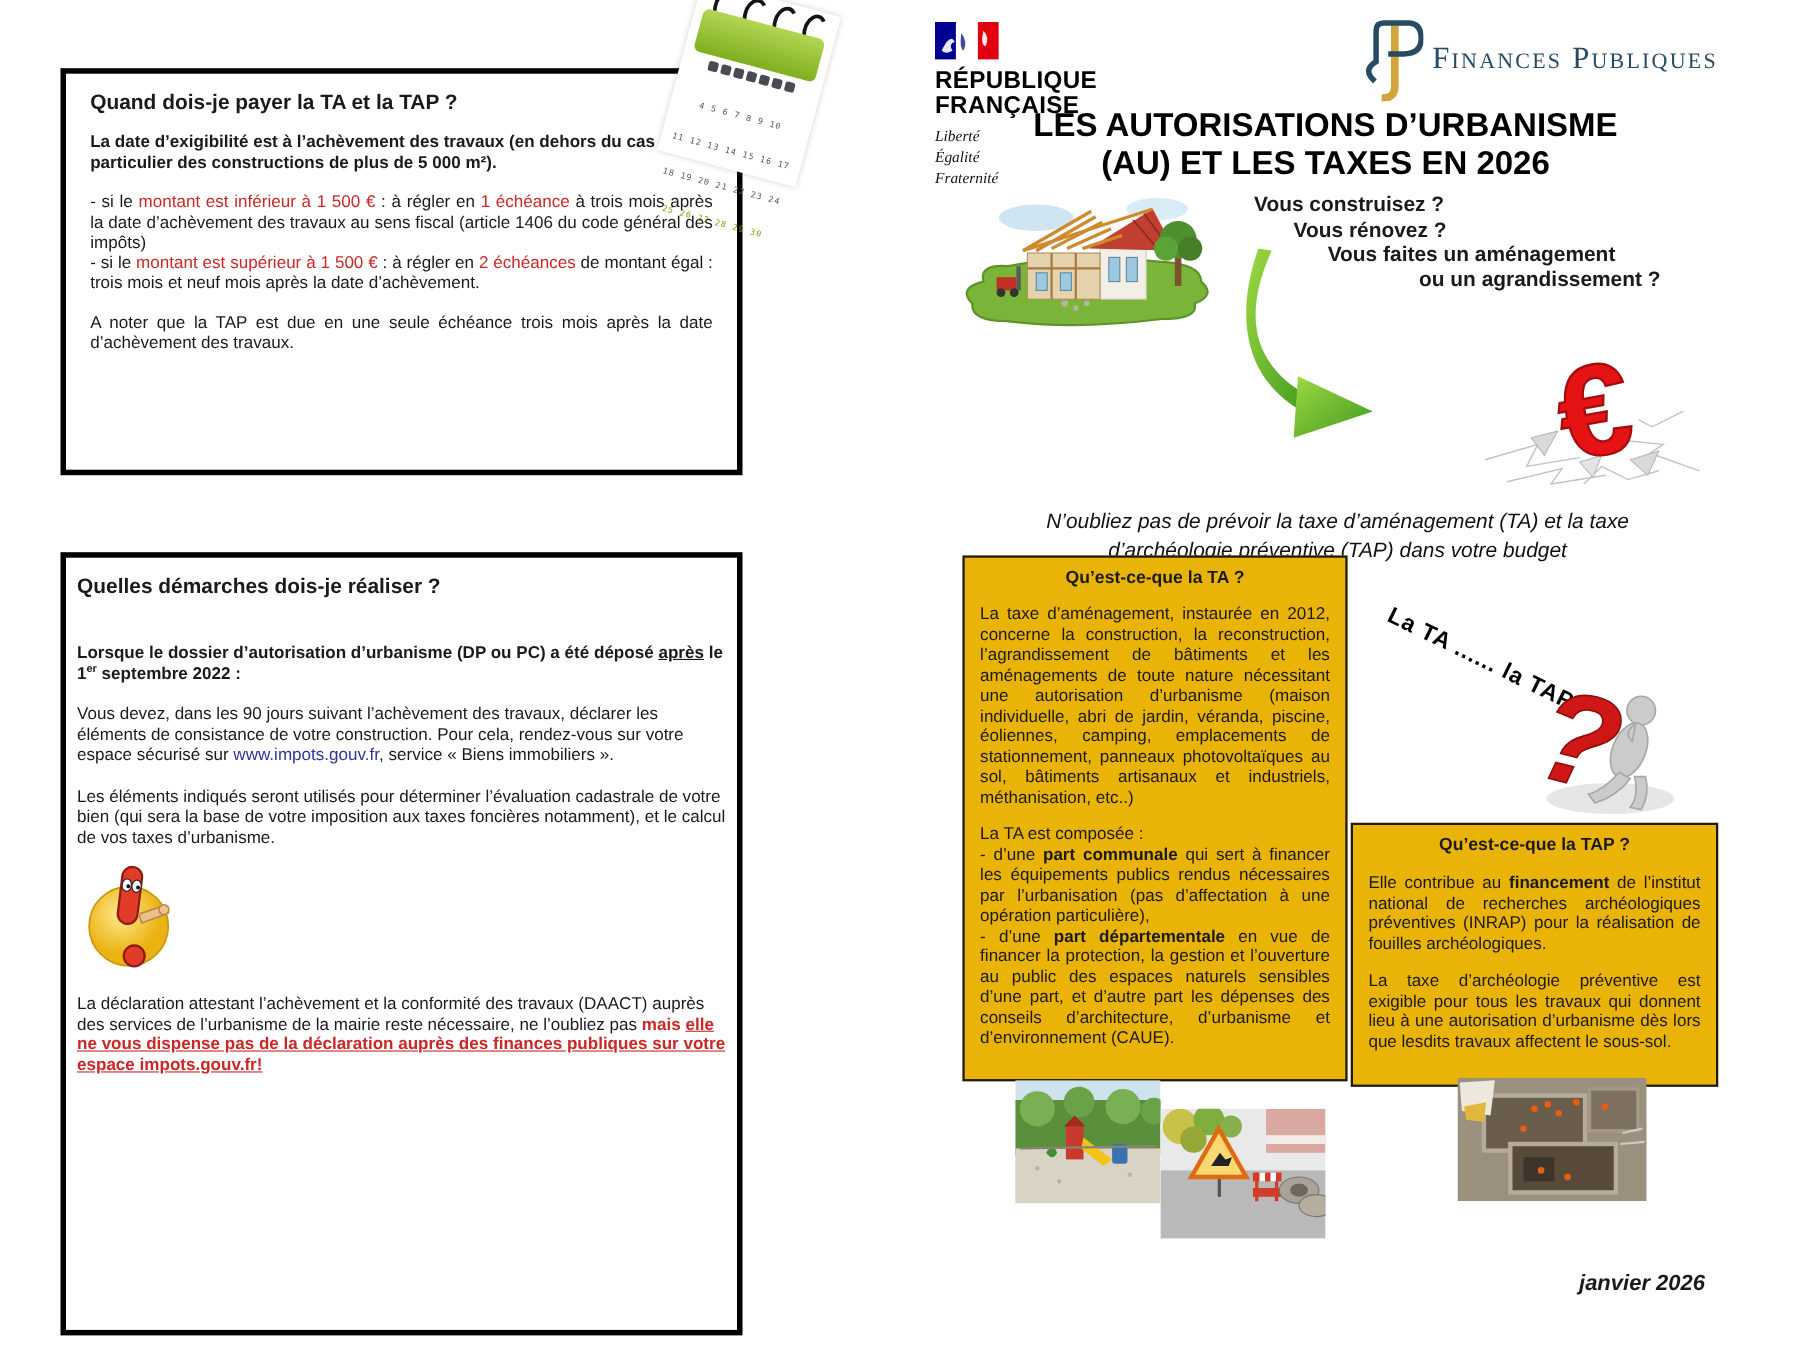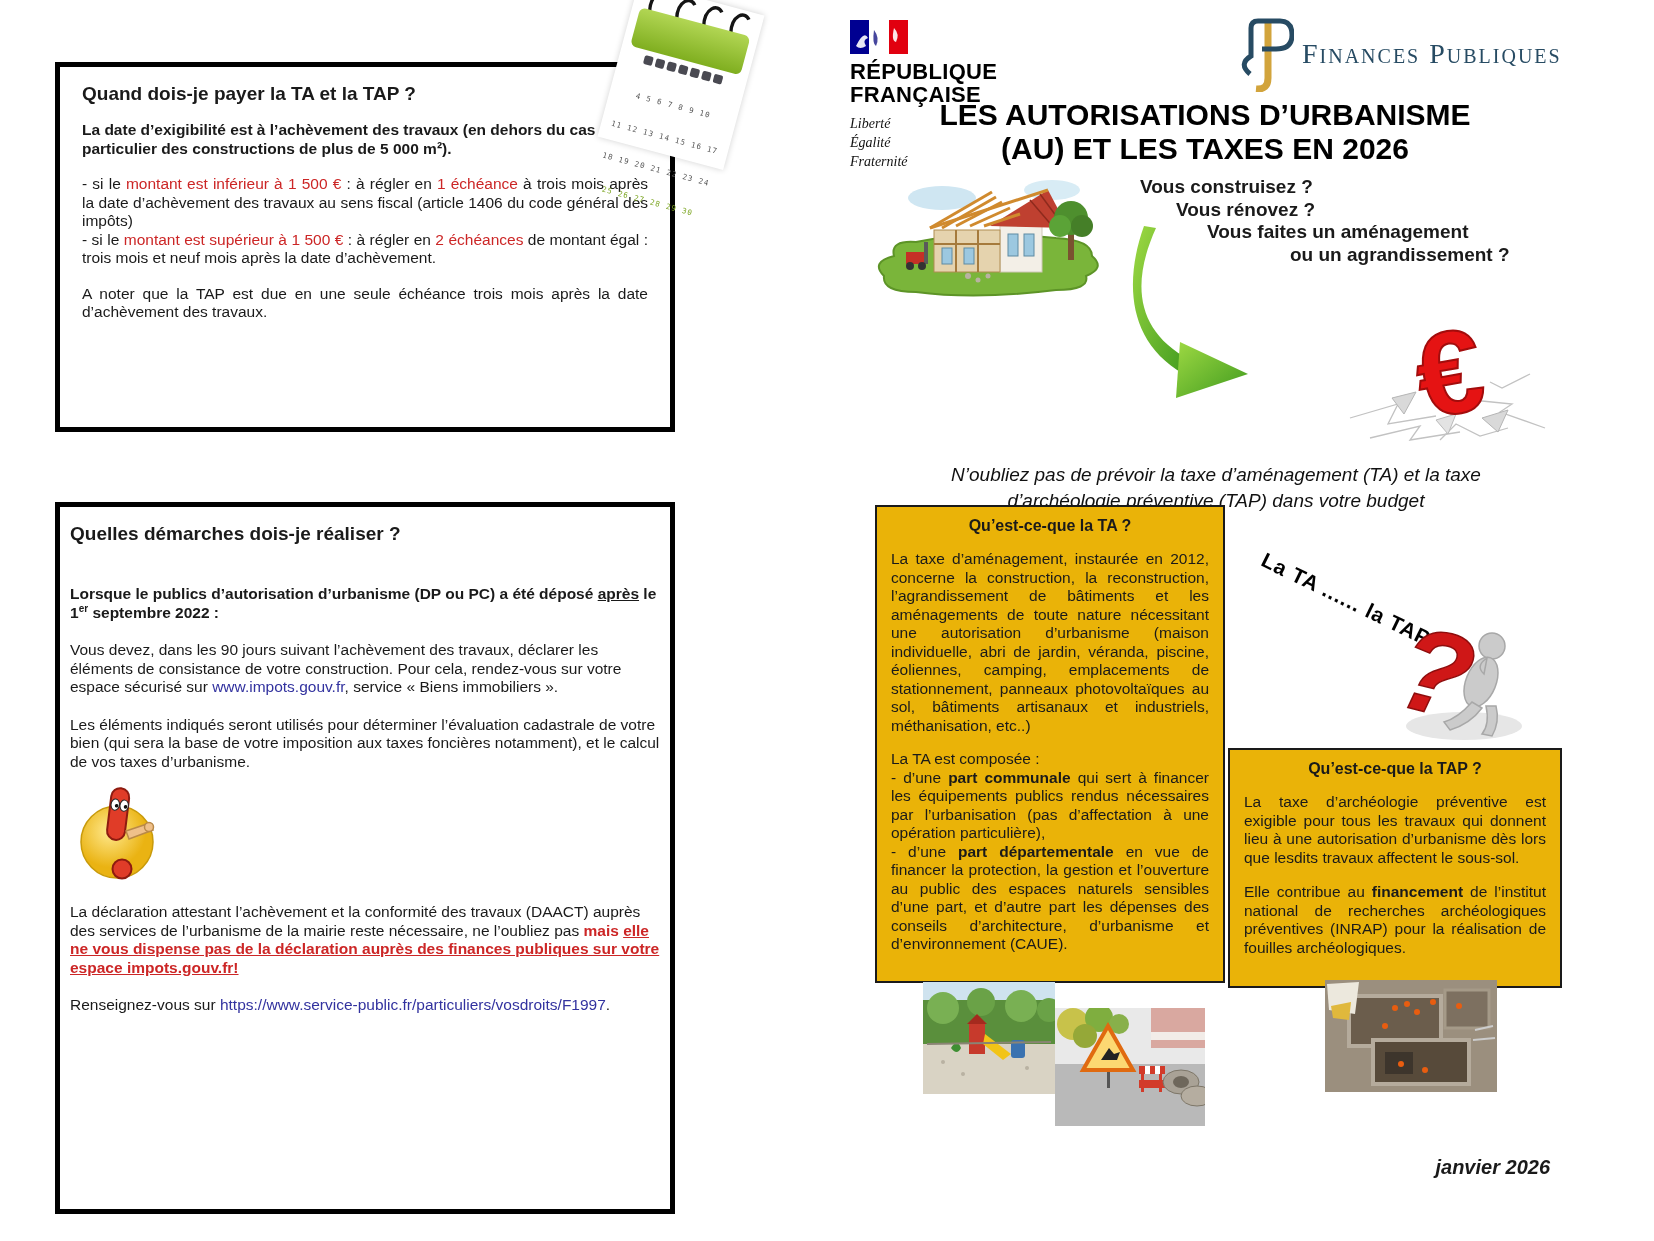--- a/index.html
+++ b/index.html
@@ -87,21 +87,21 @@
     <div class="cal-grid">
       <div>4 5 6 7 8 9 10</div>
       <div>11 12 13 14 15 16 17</div>
       <div>18 19 20 21 22 23 24</div>
       <div style="color:#7aa41f">25 26 27 28 29 30</div>
     </div>
   </div>
 
   <section class="box box2">
     <h2>Quelles démarches dois-je réaliser ?</h2>
-    <p class="bold" style="margin-top:40px;"><span>Lorsque le publics d’autorisation d’urbanisme (DP ou PC) a été déposé </span><span class="u">après</span><span> le 1</span><sup>er</sup><span> septembre 2022 :</span></p>
+    <p class="bold" style="margin-top:40px;"><span>Lorsque le dossier d’autorisation d’urbanisme (DP ou PC) a été déposé </span><span class="u">après</span><span> le 1</span><sup>er</sup><span> septembre 2022 :</span></p>
     <p style="margin-top:19px;"><span>Vous devez, dans les 90 jours suivant l’achèvement des travaux, déclarer les éléments de consistance de votre construction. Pour cela, rendez-vous sur votre espace sécurisé sur </span><a class="link">www.impots.gouv.fr</a><span>, service « Biens immobiliers ».</span></p>
     <p style="margin-top:19px;">Les éléments indiqués seront utilisés pour déterminer l’évaluation cadastrale de votre bien (qui sera la base de votre imposition aux taxes foncières notamment), et le calcul de vos taxes d’urbanisme.</p>
 
     
     <svg width="84" height="98" viewBox="0 0 84 98" style="margin:14px 0 0 6px;">
       <defs>
         <radialGradient id="yg" cx="40%" cy="35%">
             <stop offset="0%" stop-color="#ffe98e"></stop>
             <stop offset="100%" stop-color="#eab313"></stop>
           </radialGradient>
@@ -113,21 +113,20 @@
         <ellipse cx="47" cy="20" rx="4.2" ry="5.6" fill="#fff" stroke="#222" stroke-width="1"></ellipse>
         <circle cx="39.5" cy="21" r="1.8" fill="#111"></circle>
           <circle cx="48.5" cy="21" r="1.8" fill="#111"></circle>
       </g>
       <circle cx="46" cy="84" r="9.5" fill="#e03c28" stroke="#8e1b10" stroke-width="2"></circle>
       <polygon points="50,46 74,38 77,45 53,54" fill="#efc08a" stroke="#b98948" stroke-width="1.5"></polygon>
       <circle cx="73" cy="42" r="4.5" fill="#efc08a" stroke="#b98948" stroke-width="1.5"></circle>
     </svg>
 
     <p style="margin-top:16px;"><span>La déclaration attestant l’achèvement et la conformité des travaux (DAACT) auprès des services de l’urbanisme de la mairie reste nécessaire, ne l’oubliez pas </span><span class="redb">mais </span><span class="redb u">elle ne vous dispense pas de la déclaration auprès des finances publiques sur votre espace impots.gouv.fr!</span></p>
-    <p style="margin-top:19px;"><span>Renseignez-vous sur </span><a class="link">https://www.service-public.fr/particuliers/vosdroits/F1997</a><span>.</span></p>
   </section>
 
   <div class="abs" style="left:850px;top:20px;width:170px;">
     <svg width="58" height="36" viewBox="0 0 58 36">
       <rect x="0" y="0" width="19" height="34" fill="var(--flag-blue)"></rect>
       <rect x="20" y="0" width="18" height="34" fill="#fff"></rect>
       <rect x="39" y="0" width="19" height="34" fill="var(--flag-red)"></rect>
       <path d="M6,26 q8,-16 12,-8 q-6,2 -2,8 q-6,4 -10,0 z" fill="#fff" opacity=".9"></path>
       <path d="M24,10 q6,8 2,16 q-4,-2 -2,-16 z" fill="#26268c" opacity=".85"></path>
       <path d="M44,8 q6,6 2,14 q-5,-1 -2,-14 z" fill="#fff" opacity=".9"></path>
@@ -243,22 +242,22 @@
       <ellipse cx="89" cy="84" rx="15" ry="26" transform="rotate(22 89 84)"></ellipse>
       <path d="M95,60 q-12,8 -3,16 z"></path>
       <path d="M80,104 q-14,16 -28,20 l6,8 q20,-6 32,-22 z"></path>
       <path d="M94,108 q4,18 -4,28 l10,2 q8,-14 4,-30 z"></path>
     </g>
     <text x="6" y="116" font-size="118" font-weight="bold" font-style="italic" font-family="Liberation Sans, sans-serif" fill="#cf1717" stroke="#8e0d0d" stroke-width="1.5" transform="rotate(14 46 80)">?</text>
   </svg>
 
   <section class="sbox tap-box">
     <h3>Qu’est-ce-que la TAP ?</h3>
+    <p style="margin-top:16px;"><span>Elle contribue au </span><span class="bold">financement</span><span> de l’institut national de recherches archéologiques préventives (INRAP) pour la réalisation de fouilles archéologiques.</span></p>
     <p style="margin-top:15px;">La taxe d’archéologie préventive est exigible pour tous les travaux qui donnent lieu à une autorisation d’urbanisme dès lors que lesdits travaux affectent le sous-sol.</p>
-    <p style="margin-top:16px;"><span>Elle contribue au </span><span class="bold">financement</span><span> de l’institut national de recherches archéologiques préventives (INRAP) pour la réalisation de fouilles archéologiques.</span></p>
   </section>
 
   <svg class="photo" style="left:923px;top:982px;" width="132" height="112" viewBox="0 0 132 112">
     <rect width="132" height="112" fill="#cfe3ef"></rect>
     <rect y="18" width="132" height="50" fill="#5a8f3c"></rect>
     <circle cx="20" cy="26" r="16" fill="#79b053"></circle>
       <circle cx="58" cy="20" r="14" fill="#6aa247"></circle>
     <circle cx="98" cy="24" r="16" fill="#79b053"></circle>
       <circle cx="126" cy="28" r="12" fill="#6aa247"></circle>
     <rect y="62" width="132" height="50" fill="#d9d3c4"></rect>

